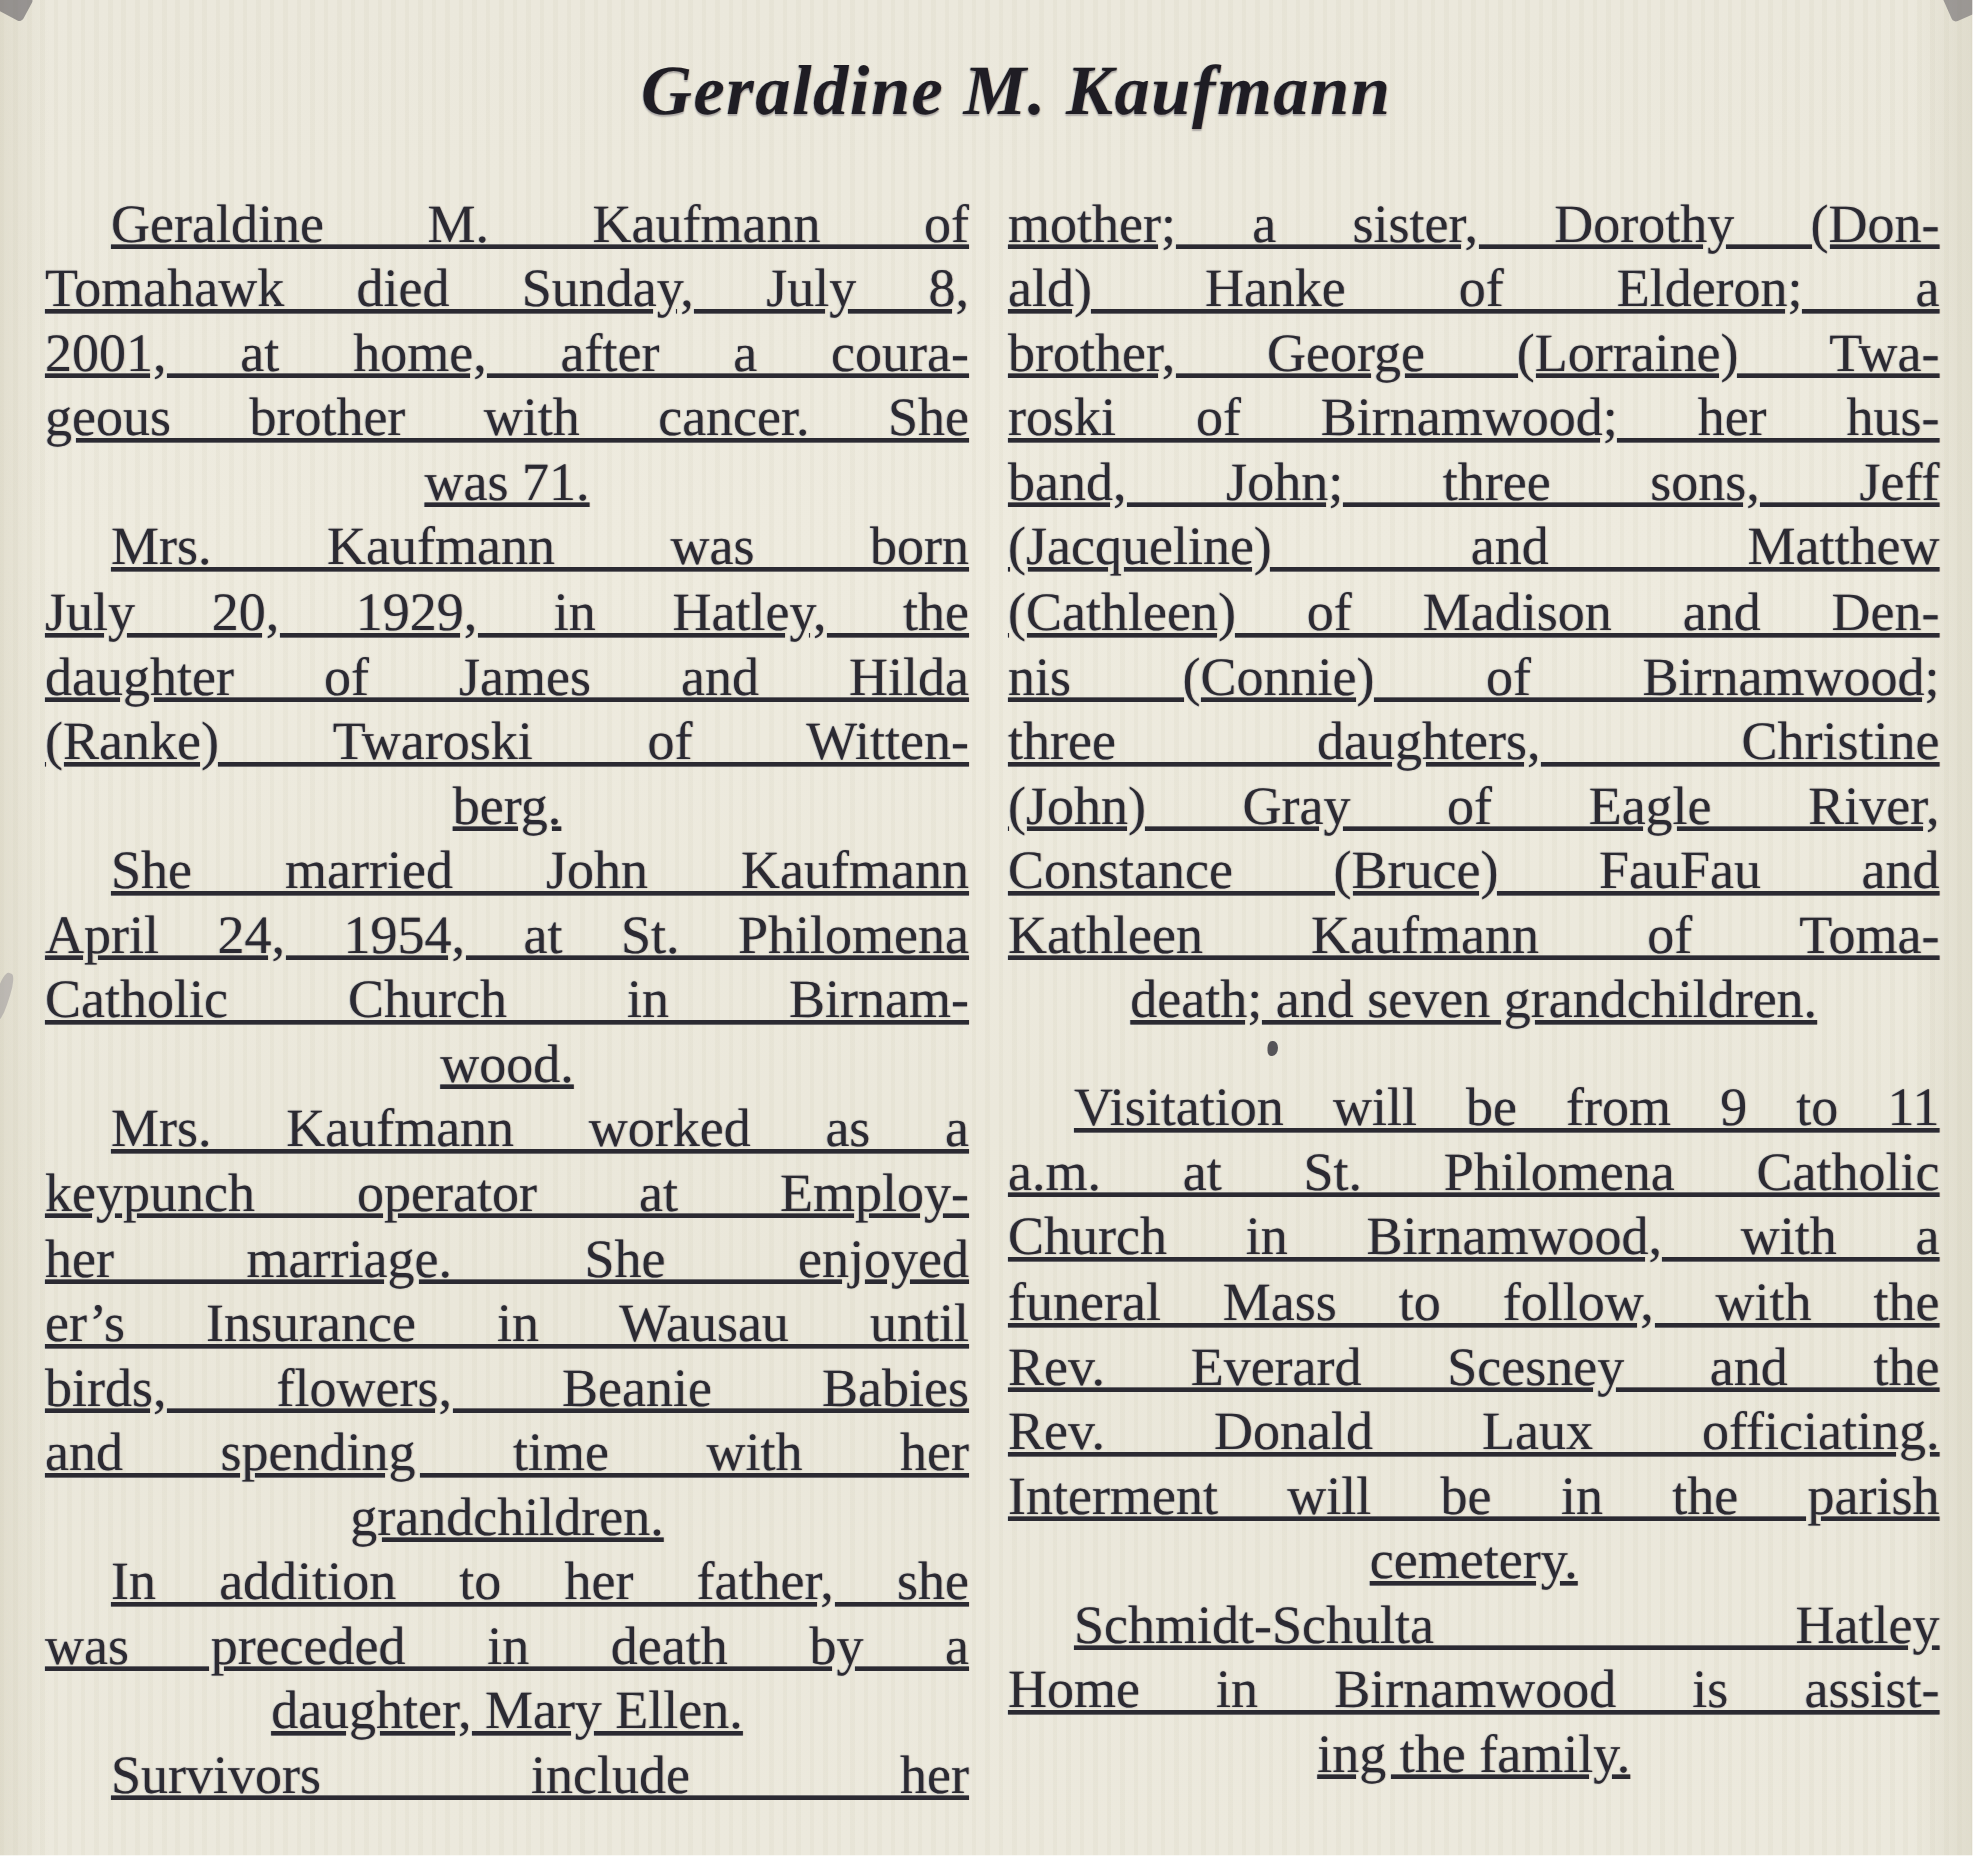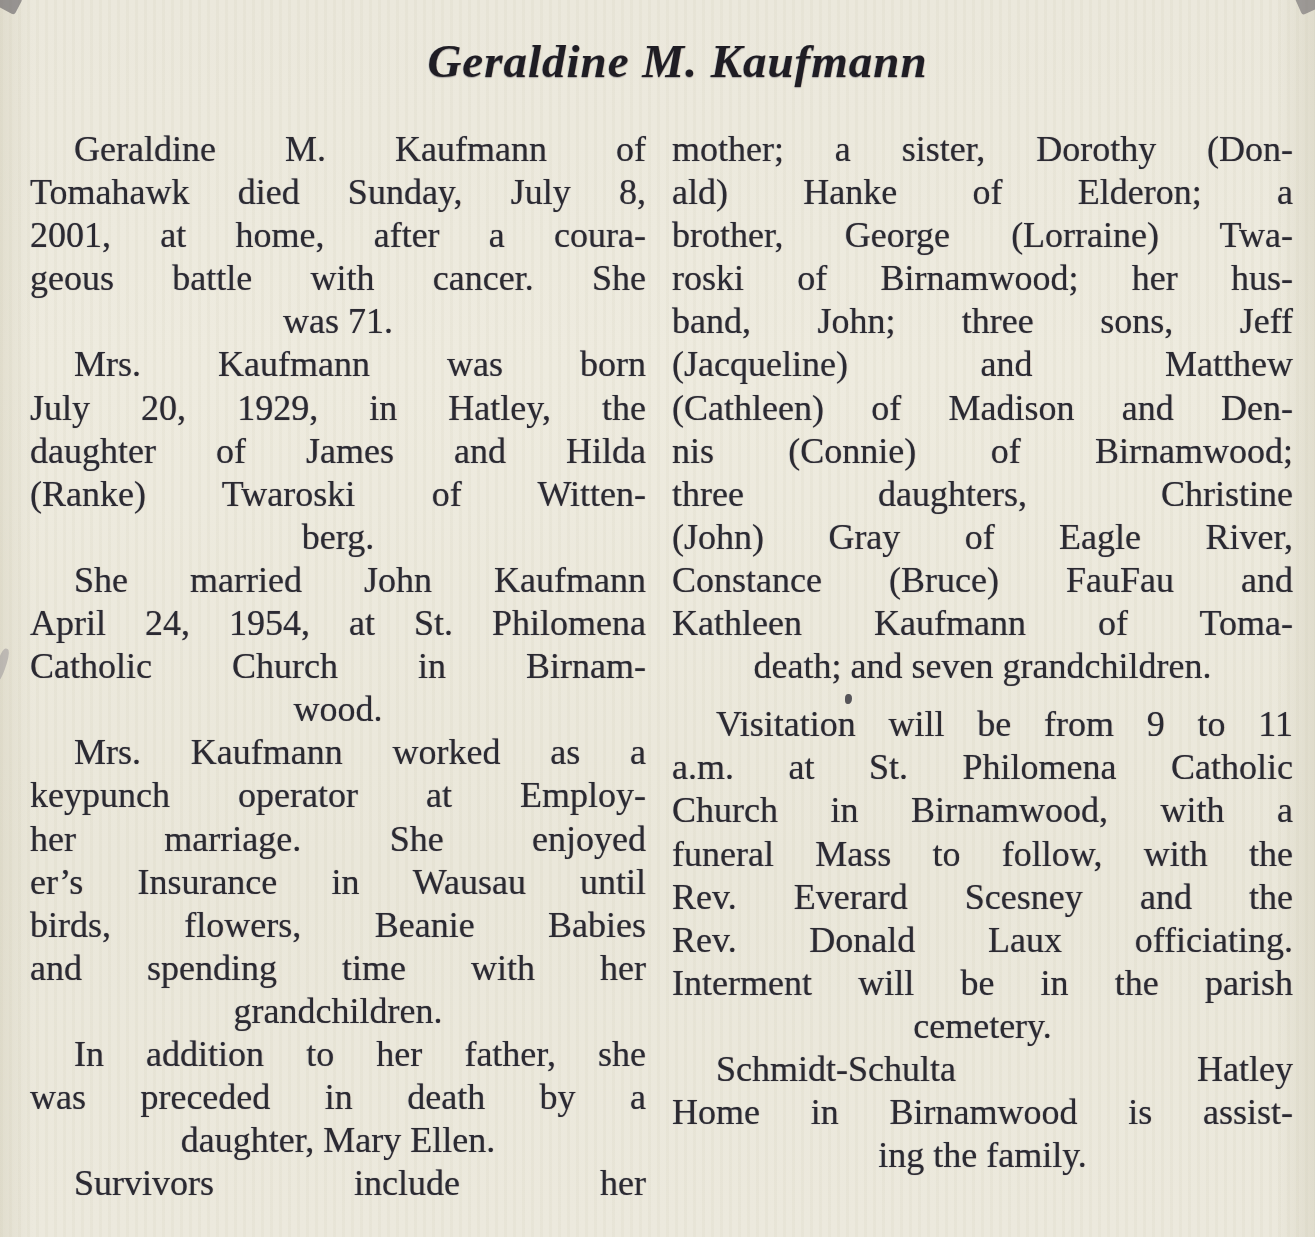--- a/index.html
+++ b/index.html
@@ -36,35 +36,36 @@
     color: #1f1d24;
     text-shadow: 0 1px 1px rgba(60,55,70,0.35), 0.7px 0 0 rgba(150,90,40,0.18), -0.7px 0 0 rgba(40,90,150,0.18);
   }
   .column {
     position: absolute;
     top: 128px;
     font-size: 36px;
     line-height: 43.1px;
     color: #2b2a32;
     text-shadow: 0 0 1px rgba(45,42,60,0.45), 0.6px 0 0 rgba(160,95,40,0.14), -0.6px 0 0 rgba(40,95,160,0.14);
+    text-decoration: underline;
   }
   .column.left  { left: 30px;  width: 616px; }
   .column.right { left: 672px; width: 621px; }
   .line {
     white-space: normal;
     text-align: center;
     height: 43.1px;
   }
   .line.justify {
     text-align: justify;
     text-align-last: justify;
   }
   .line.indent { padding-left: 44px; }
   .line.indent.justify { text-indent: 0; }
-  .line.gap-before { margin-top: 15px; }
+  .line.gap-before { margin-top: 29px; }
   
   .artifact { position: absolute; pointer-events: none; }
   .dot-artifact {
     left: 845px; top: 694px;
     width: 7px; height: 10px;
     background: #3c3b42;
     border-radius: 50% 50% 60% 40%;
     opacity: 0.85;
   }
   .corner-mark-tl {
@@ -95,21 +96,21 @@
 </head>
 <body>
 
 <div class="paper">
   <h1 class="headline">Geraldine M. Kaufmann</h1>
 
   <div class="column left">
       <div class="line justify indent">Geraldine M. Kaufmann of</div>
       <div class="line justify">Tomahawk died Sunday, July 8,</div>
       <div class="line justify">2001, at home, after a coura-</div>
-      <div class="line justify">geous battle with cancer. She</div>
+      <div class="line justify">geous brother with cancer. She</div>
       <div class="line">was 71.</div>
       <div class="line justify indent">Mrs. Kaufmann was born</div>
       <div class="line justify">July 20, 1929, in Hatley, the</div>
       <div class="line justify">daughter of James and Hilda</div>
       <div class="line justify">(Ranke) Twaroski of Witten-</div>
       <div class="line">berg.</div>
       <div class="line justify indent">She married John Kaufmann</div>
       <div class="line justify">April 24, 1954, at St. Philomena</div>
       <div class="line justify">Catholic Church in Birnam-</div>
       <div class="line">wood.</div>

